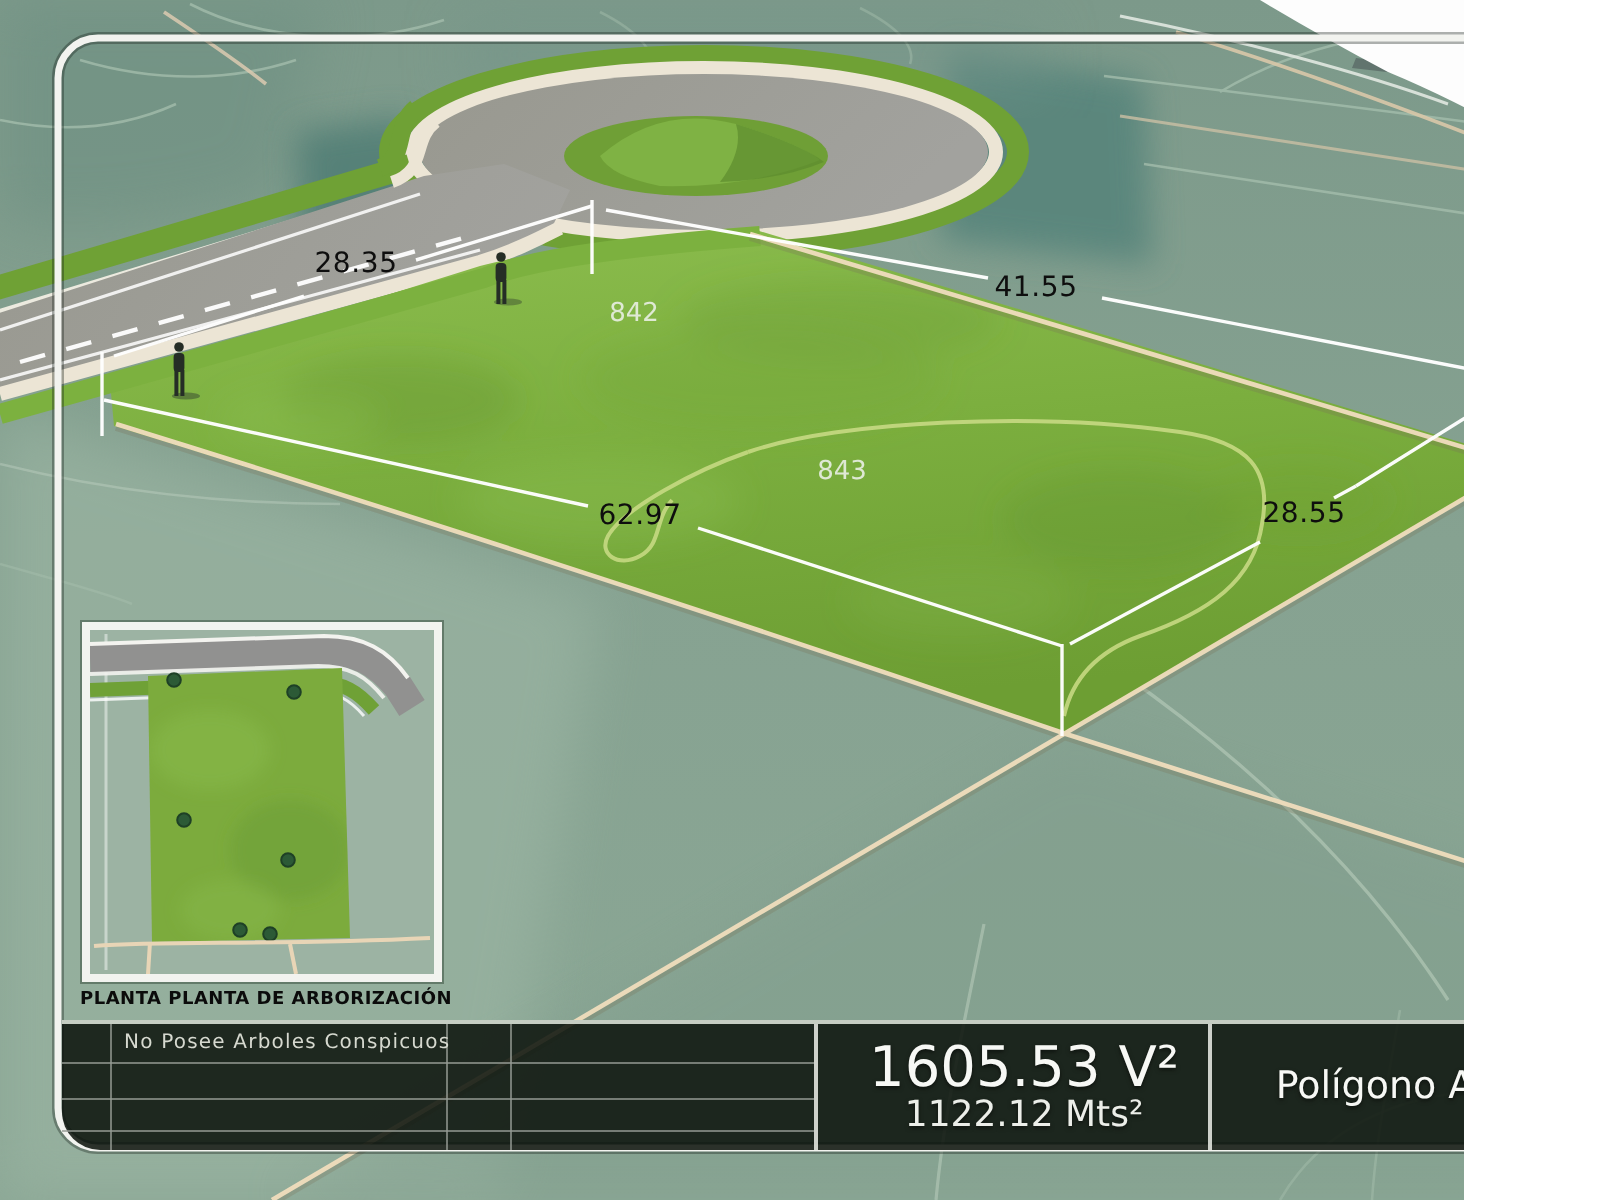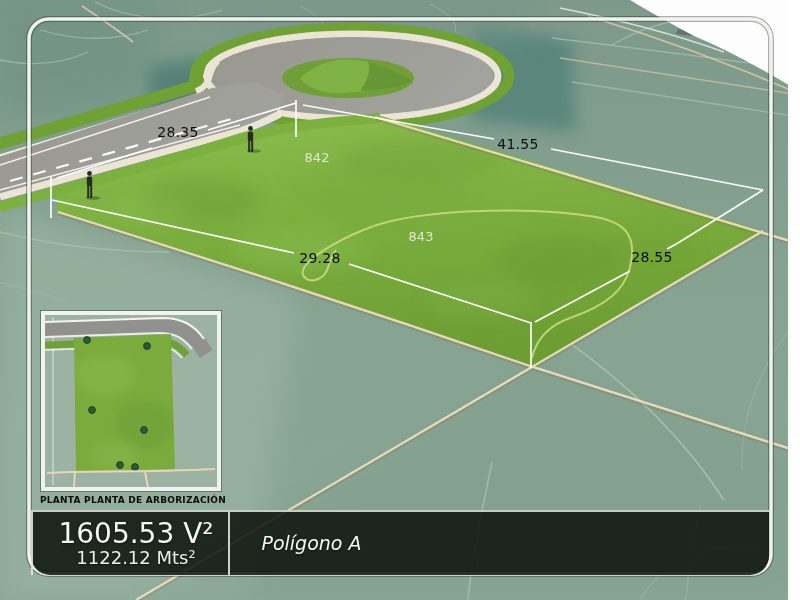--- a/index.html
+++ b/index.html
@@ -1,16 +1,16 @@
 <!DOCTYPE html>
 <html><head>
 <meta charset="utf-8">
 <style>
   html,body{margin:0;padding:0;background:#ffffff;}
-  .stage{position:relative;width:788px;height:600px;overflow:hidden;
+  .stage{position:relative;width:732px;height:600px;overflow:hidden;
          font-family:"DejaVu Sans","Liberation Sans",sans-serif;background:#ffffff;}
   .scene{position:absolute;left:0;top:0;}
   
   .dim-label{position:absolute;transform:translate(-50%,-50%);font-size:14px;
              color:#0e0e0e;letter-spacing:.3px;white-space:nowrap;}
   .elev-label{position:absolute;transform:translate(-50%,-50%);font-size:13px;
               color:#e7eee1;opacity:.92;white-space:nowrap;}
   
   .inset{position:absolute;left:41px;top:311px;width:172px;height:172px;
          border:4px solid #f2f3ef;outline:1px solid rgba(40,60,45,.45);
@@ -27,21 +27,21 @@
   .notes-table{position:relative;width:385px;height:100%;}
   .notes-table .vline,.notes-table .hline{position:absolute;background:rgba(150,155,148,.75);}
   .notes-table .vline{width:1px;top:0;bottom:0;}
   .notes-table .hline{height:1px;left:0;right:0;}
   .tree-note{position:absolute;left:31px;top:4px;font-size:10px;color:#d6d9cf;
              letter-spacing:.6px;white-space:nowrap;}
   .vdiv{width:2px;background:rgba(225,228,222,.9);}
   .bar-section{flex:1;display:flex;flex-direction:column;align-items:center;
                justify-content:center;color:#f7f8f5;text-shadow:0 1px 2px rgba(0,0,0,.55);}
   .area-section{width:184px;flex:none;margin-left:11px;}
-  .lot-section{width:163px;flex:none;font-style:italic;}
+  .lot-section{width:163px;flex:none;}
   .area-big{font-size:28px;line-height:1.05;white-space:nowrap;}
   .area-small{font-size:18px;line-height:1.1;white-space:nowrap;color:#eceee9;}
   .polygon-name{font-size:19px;line-height:1.1;white-space:nowrap;}
   .lot-name{font-size:31px;line-height:1.0;white-space:nowrap;}
 </style>
 </head>
 <body>
 
 <div class="stage">
 
@@ -208,21 +208,21 @@
     </g>
 
     <g fill="none">
       <rect x="29" y="19" width="742" height="555" rx="20" stroke="rgba(20,30,22,.35)" stroke-width="6"></rect>
       <rect x="29" y="19" width="742" height="555" rx="20" stroke="#f2f3ef" stroke-width="3.5"></rect>
     </g>
   </svg>
 
   <span class="dim-label" style="left:178px;top:132px">28.35</span>
   <span class="dim-label" style="left:518px;top:144px">41.55</span>
-  <span class="dim-label" style="left:320px;top:258px">29.28</span>
+  <span class="dim-label" style="left:320px;top:258px">62.97</span>
   <span class="dim-label" style="left:652px;top:257px">28.55</span>
   <span class="elev-label" style="left:317px;top:157px">842</span>
   <span class="elev-label" style="left:421px;top:236px">843</span>
 
   <div class="inset">
     <svg width="172" height="172" viewBox="0 0 172 172">
       <rect width="172" height="172" fill="#9cb3a3"></rect>
       <path d="M8,2 L8,170" stroke="rgba(255,255,255,.45)" stroke-width="1.5"></path>
       <path d="M0,14 L116,10 C134,10 144,16 154,28 L161,39" stroke="#919190" stroke-width="15" fill="none"></path>
       <path d="M0,7 L117,3 C137,3 149,10 159,24" stroke="#f3f3ef" stroke-width="2" fill="none"></path>
@@ -244,20 +244,29 @@
         <circle cx="90" cy="152" r="3.4"></circle>
       </g>
       <path d="M2,158 C40,155 90,158 170,154" stroke="#e8d5b6" stroke-width="2" fill="none"></path>
       <path d="M100,157 L103,172" stroke="#e8d5b6" stroke-width="2" fill="none"></path>
       <path d="M30,156 L29,172" stroke="#e8d5b6" stroke-width="2" fill="none"></path>
     </svg>
   </div>
   <div class="inset-caption">PLANTA PLANTA DE ARBORIZACIÓN</div>
 
   <div class="info-bar">
+    <div class="notes-table">
+      <div class="vline" style="left:24px"></div>
+      <div class="vline" style="left:192px"></div>
+      <div class="vline" style="left:224px"></div>
+      <div class="hline" style="top:19px"></div>
+      <div class="hline" style="top:37px"></div>
+      <div class="hline" style="top:53px"></div>
+      <span class="tree-note">No Posee Arboles Conspicuos</span>
+    </div>
     <div class="vdiv"></div>
     <div class="bar-section area-section">
       <div class="area-big">1605.53 V²</div>
       <div class="area-small">1122.12 Mts²</div>
     </div>
     <div class="vdiv"></div>
     <div class="bar-section lot-section">
       <div class="polygon-name">Polígono A</div>
     </div>
   </div>

